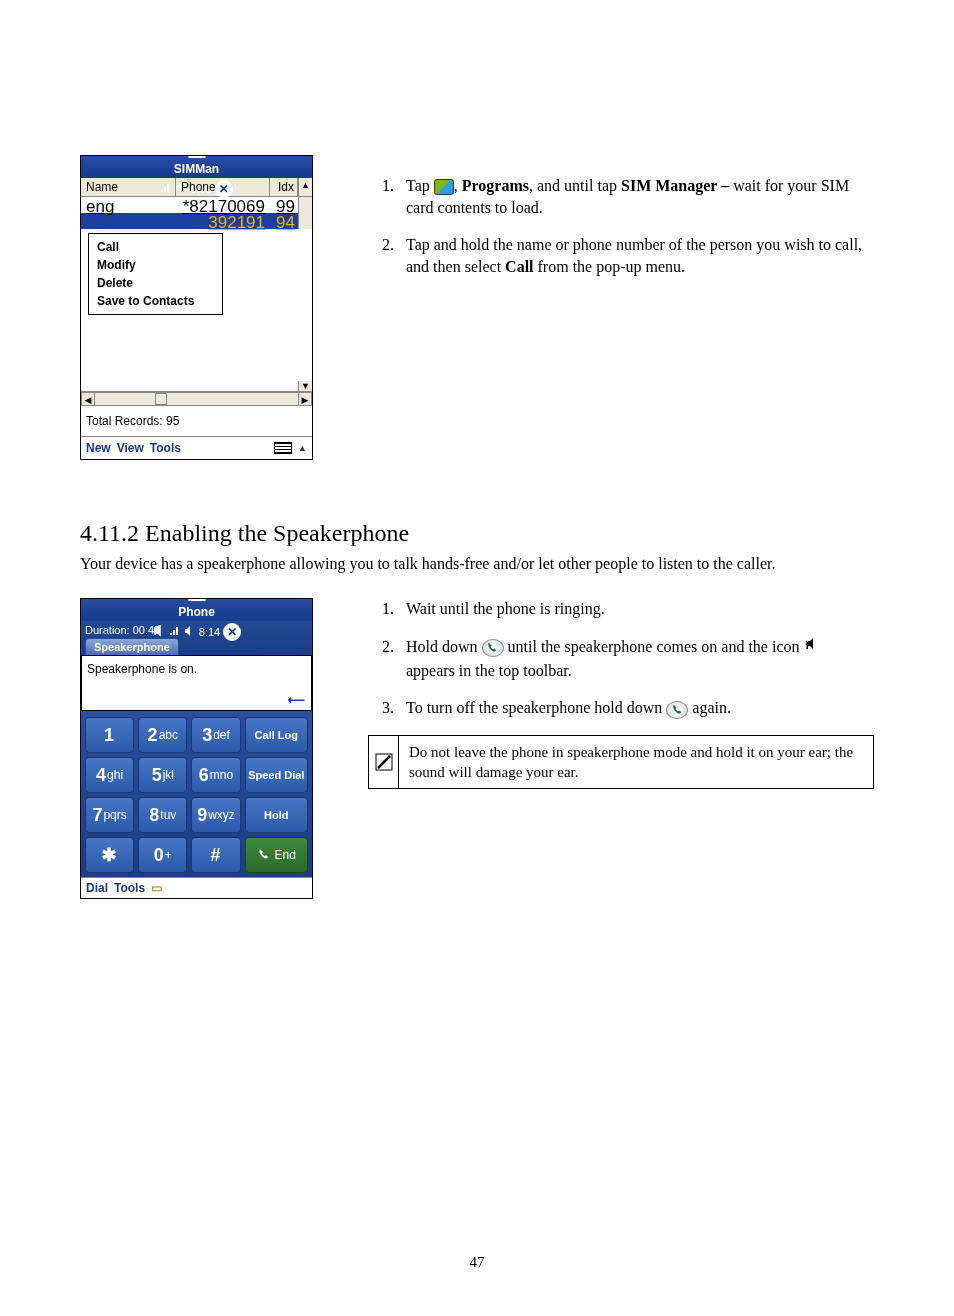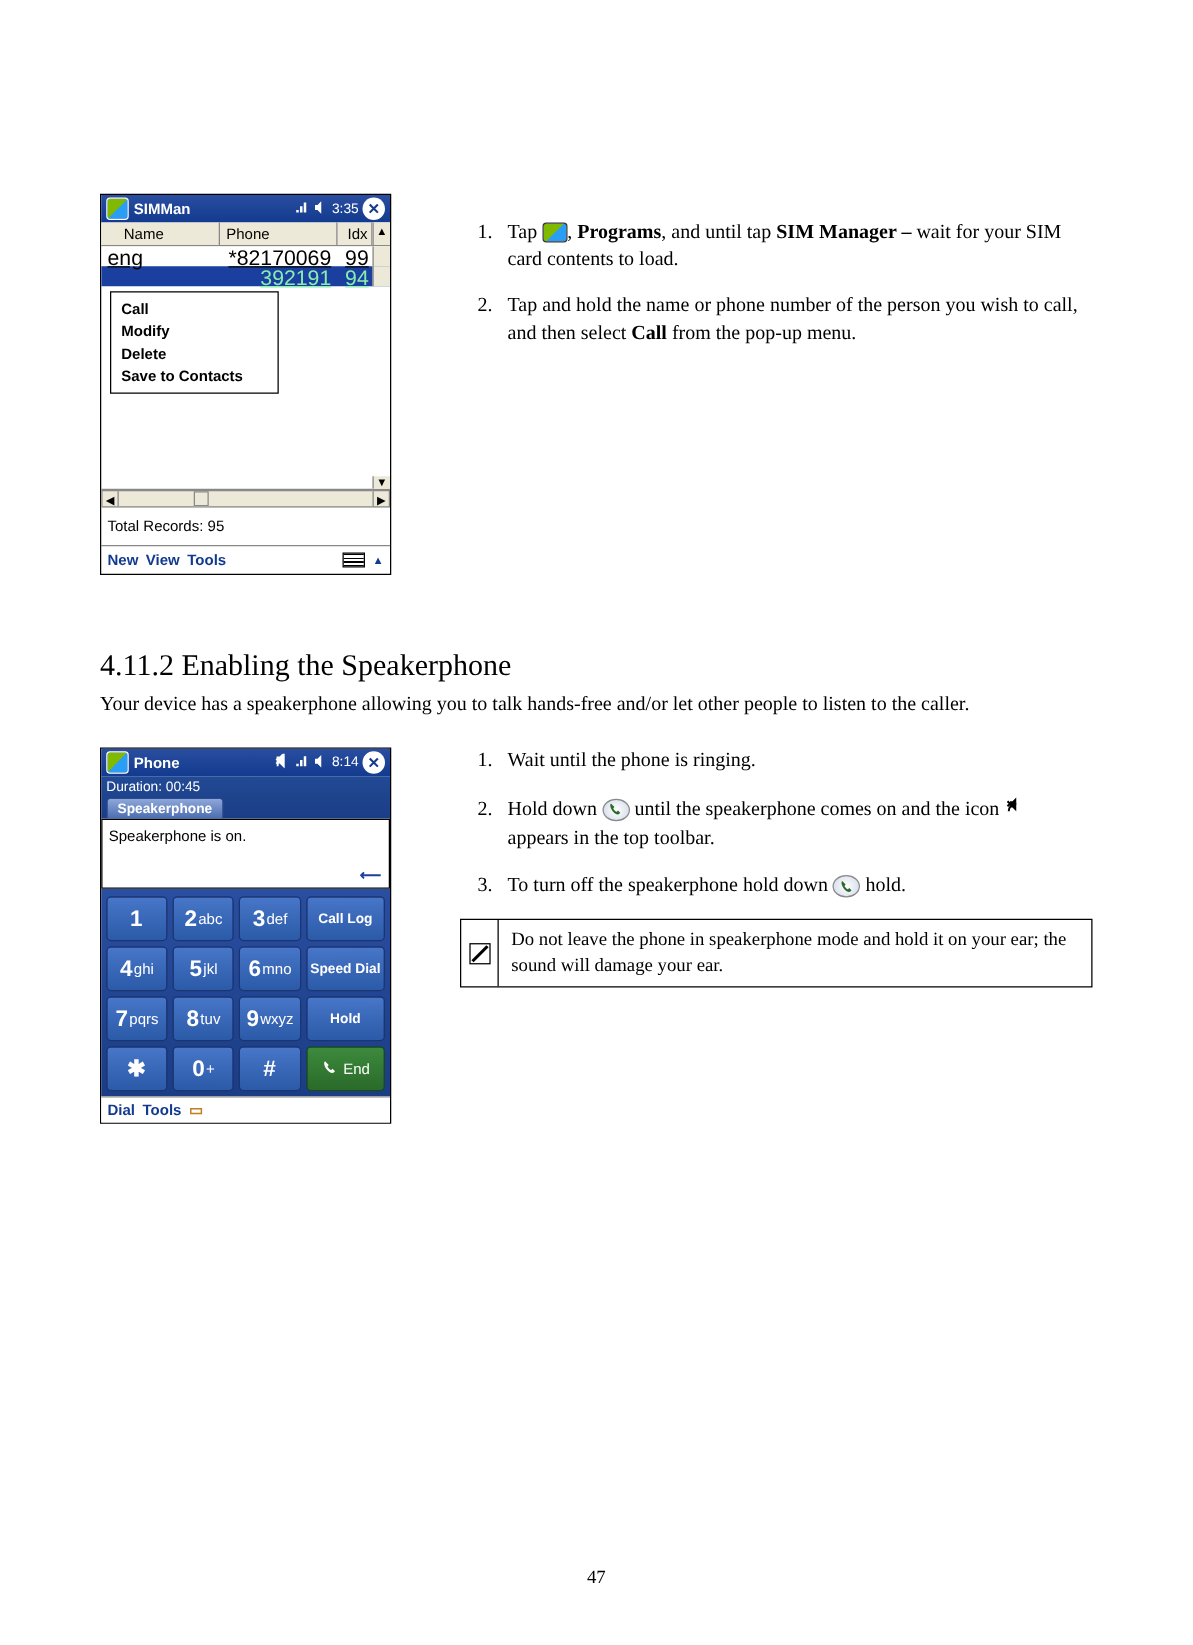--- a/index.html
+++ b/index.html
@@ -24,50 +24,51 @@
     margin-bottom: 60px;
   }
   .titlebar {
     background: linear-gradient(#2a4ea0, #123a8e);
     color: #fff;
     display: flex;
     align-items: center;
     height: 22px;
     padding: 0 4px;
     gap: 4px;
+    flex-direction: column;
   }
   .winflag {
     width: 18px; height: 18px;
     border-radius: 3px;
     background: linear-gradient(135deg, #7fb900 0 50%, #2a9df4 50% 100%);
     border: 1px solid #fff;
   }
   .titlebar-title { font-weight: bold; flex: 1; }
   .status-icons { display: flex; align-items: center; gap: 3px; font-size: 11px; }
   .circle-x {
     width: 18px; height: 18px; border-radius: 50%;
     background: #fff; color: #123a8e;
     display: inline-flex; align-items: center; justify-content: center;
     font-weight: bold; font-size: 12px;
   }
   .sim-grid-header {
     display: flex; background: #ece9d8; border-bottom: 1px solid #888;
   }
-  .sim-col-name { width: 95px; padding: 2px 18px; border-right: 1px solid #888; }
+  .sim-col-name { width: 95px; padding: 2px 5px; border-right: 1px solid #888; }
   .sim-col-phone { flex: 1; padding: 2px 5px; border-right: 1px solid #888; }
   .sim-col-idx { width: 28px; padding: 2px 3px; text-align: right; border-right: 1px solid #888; }
   .sim-col-scroll { width: 14px; text-align:center; font-size:9px; line-height:14px; background:#ece9d8; border-left:1px solid #888;}
   .sim-row {
     display: flex; font-size: 17px; background: #fff; height: 16px; text-decoration: underline;
   }
   .sim-row .c1 { width: 95px; padding: 0 5px; border-right: 0; }
   .sim-row .c2 { flex: 1; padding: 0 5px; text-align: right; }
   .sim-row .c3 { width: 28px; padding: 0 3px; text-align: right; }
   .sim-row .c4 { width: 14px; background:#ece9d8; border-left:1px solid #888;}
-  .sim-row.hi { background: #1a3f9e; color: #86efac; }
+  .sim-row.hi { background: #1a3f9e; color: #eab308; }
   .popup {
     position: absolute; top: 36px; left: 7px;
     background: #fff; border: 1px solid #000;
     width: 135px; padding: 4px 0;
     font-size: 12px; font-weight: bold; color: #000;
   }
   .popup-item { padding: 2px 8px; }
   .sim-body { position: relative; height: 195px; overflow: hidden; border-bottom: 1px solid #888;}
   .scrollbar-h {
     display: flex; height: 14px; background: #ece9d8;
@@ -386,21 +387,21 @@
             </span><span> until the speakerphone comes on and the icon </span><span class="inline-spk-icon"><svg viewBox="0 0 18 18">
                 <path d="M4 13c0-3 2-6 6-6M3 5l2 2-2 2" fill="none" stroke="#000" stroke-width="1.6"></path>
                 <path d="M10 2l-3 3H5v5h2l3 3z" fill="#000"></path>
               </svg></span><span> appears in the top toolbar.</span>
         </li>
         <li>
           <span>To turn off the speakerphone hold down </span><span class="inline-btn">
               <svg viewBox="0 0 14 14">
                 <path d="M3 2c-1 1-1 3 1 6s5 4 6 3l1-1-2-2-1 1c-1 0-3-2-3-3l1-1-2-2z" fill="#2a6a2a"></path>
               </svg>
-            </span><span> hold.</span>
+            </span><span> again.</span>
         </li>
       </ol>
       <div class="note-box">
         <div class="nl">
           <svg viewBox="0 0 18 18">
               <rect x="1" y="1" width="16" height="16" fill="#fff" stroke="#000"></rect>
               <line x1="3" y1="15" x2="15" y2="3" stroke="#000" stroke-width="2.5"></line>
             </svg>
         </div>
         <div class="nr">Do not leave the phone in speakerphone mode and hold it on your ear; the sound will damage your ear.</div>

